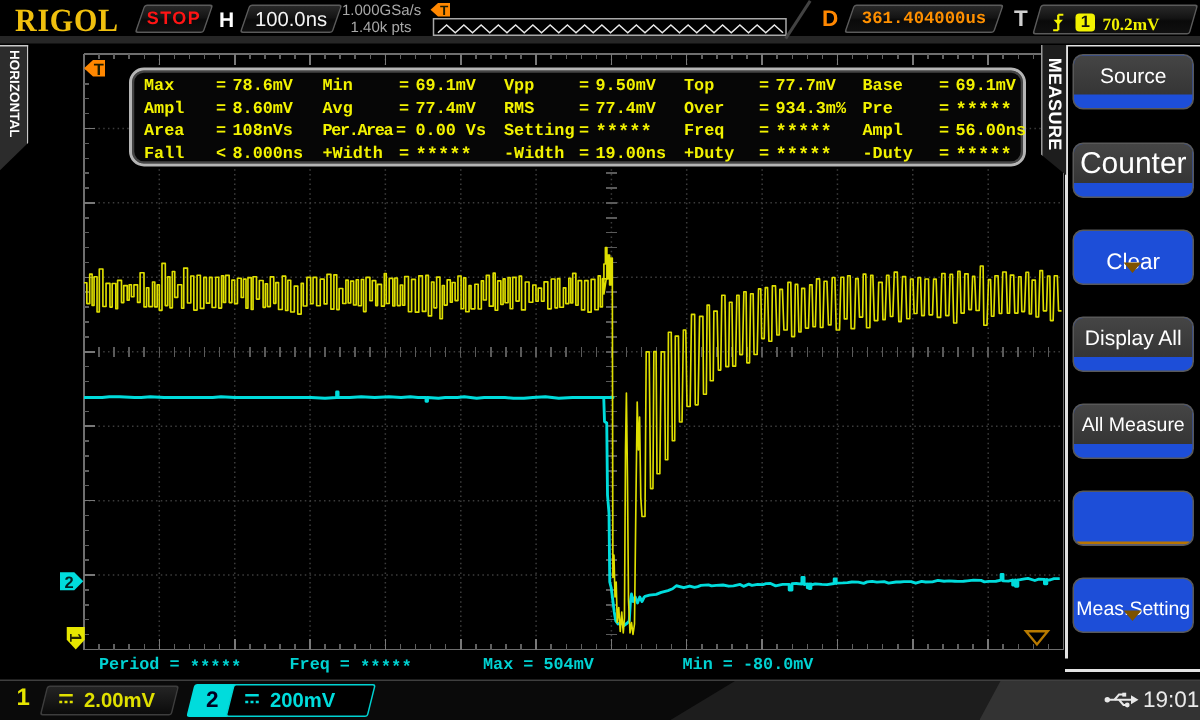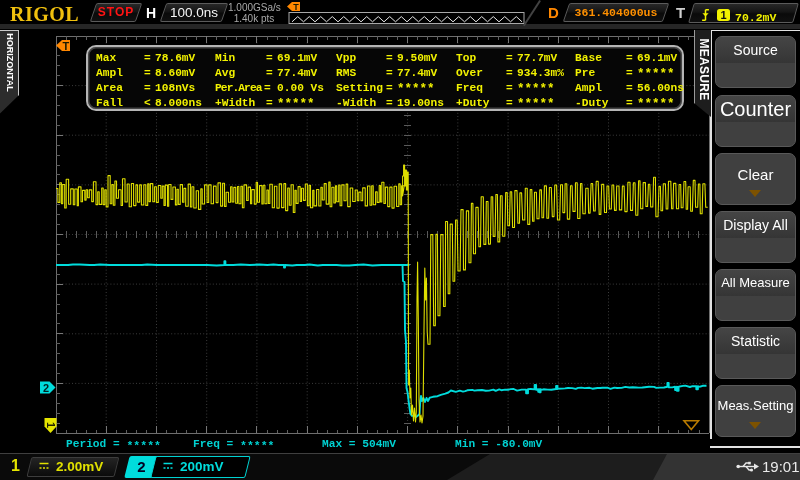--- a/index.html
+++ b/index.html
@@ -19,21 +19,21 @@
 #tbase { left:163px; width:62px; }
 #tbase span { color:#f5f5f5; font-size:13.5px; }
 #srate { position:absolute; left:228px; top:1.5px; width:52px; text-align:center; color:#a9a9a9; font-size:10px; line-height:11px; }
 #dlab { position:absolute; left:548px; top:4px; color:#ff8700; font-weight:bold; font-size:15px; }
 #delay { left:566px; width:100px; }
 #delay span { color:#ff9000; font-size:11.5px; font-family:"Liberation Mono",monospace; font-weight:bold; }
 #tlab { position:absolute; left:676px; top:4px; color:#cfcfcf; font-weight:bold; font-size:15px; }
 #trig { left:691px; width:105px; height:20px; }
 #trig .pg { transform:skewX(-16deg); }
 #tbadge { position:absolute; left:26px; top:6px; width:13px; height:12px; background:#f2f200; border-radius:2.5px; color:#111; font-weight:bold; font-size:11px; text-align:center; line-height:12.5px; }
-#tval { position:absolute; left:44px; top:5px; color:#f2f200; font-size:11.5px; font-family:Liberation Mono, monospace; font-weight:bold; }
+#tval { position:absolute; left:44px; top:5px; color:#f2f200; font-size:11.5px; font-family:Liberation Serif, serif; font-weight:bold; }
 
 
 #htab { position:absolute; left:0; top:29.5px; width:19px; height:84px; background:#2c2c2c; border-right:1.5px solid #c9c9c9; border-top:1.5px solid #c9c9c9; clip-path:polygon(0 0,100% 0,100% 78%,0 100%); }
 #htab span { position:absolute; left:-23.5px; top:25.5px; width:64px; height:13px; text-align:center; transform:rotate(90deg); color:#fff; font-weight:bold; font-size:9px; line-height:13px; }
 #mtab { position:absolute; left:694px; top:30px; width:17px; height:87px; background:#1d1d1d; border-left:1.5px solid #9a9a9a; clip-path:polygon(0 0,100% 0,100% 100%,0 84%); }
 #mtab span { position:absolute; left:-24px; top:32.5px; width:64px; height:13px; text-align:center; transform:rotate(90deg); color:#fff; font-weight:bold; font-size:12px; line-height:13px; letter-spacing:0.3px; }
 
 
 #mpanel { position:absolute; left:86px; top:45px; width:598px; height:66px; background:#060606; border:2.5px solid #b5b5b5; border-radius:10px; box-shadow:inset 0 0 0 1.5px #444; }
 .mt { position:absolute; color:#f2f200; font-family:"Liberation Mono",monospace; font-weight:bold; font-size:11.2px; line-height:12px; white-space:pre; }
@@ -41,21 +41,21 @@
 b.st { font-weight:bold; position:relative; top:2px; font-size:11.5px; }
 
 
 .bro { position:absolute; top:438px; color:#00d2d2; font-family:"Liberation Mono",monospace; font-weight:bold; font-size:11.2px; line-height:12px; white-space:pre; }
 
 
 #menu { position:absolute; left:711px; top:30px; width:89px; height:418px; background:#000; }
 #mborder-l { position:absolute; left:709.5px; top:30px; width:2px; height:409px; background:#e2e2e2; }
 #mborder-t { position:absolute; left:694px; top:29.5px; width:106px; height:1.5px; background:#e2e2e2; }
 #mborder-b { position:absolute; left:709.5px; top:446px; width:90.5px; height:2px; background:#e2e2e2; }
-.btn { position:absolute; left:4px; width:81px; height:52px; border:1px solid #595959; border-radius:7px; overflow:hidden; background:#404040; }
+.btn { position:absolute; left:4px; width:81px; height:37px; border:1px solid #595959; border-radius:7px; overflow:hidden; background:#1d4ed8; }
 .bh { height:26px; background:linear-gradient(#454545,#353535); color:#fff; font-size:14px; text-align:center; line-height:26px; }
 .bb { position:relative; height:26px; color:#fff; font-size:15px; text-align:left; line-height:26px;margin-top:32px; }
 .tri-l { position:absolute; left:3px; top:8px; width:0; height:0; border-top:5.5px solid transparent; border-bottom:5.5px solid transparent; border-right:8px solid #9c6b00; }
 .tri-d { position:absolute; left:33px; bottom:7px; width:0; height:0; border-left:6.5px solid transparent; border-right:6.5px solid transparent; border-top:7px solid #7d5200; }
 .obox { position:absolute; left:2px; right:2px; top:0.5px; bottom:3.5px; border:2px solid #b87400; color:#fff; font-size:15px; line-height:20px; }
 .bp { position:relative; height:100%; color:#fff; text-align:center; }
 .bp span { position:absolute; left:0; right:0; top:12px; }
 
 
 #sep { position:absolute; left:0; top:452.5px; width:800px; height:1.5px; background:#3f3f3f; }
@@ -228,21 +228,20 @@
         </div>
       </div>
 <div class="btn" style="top:211px">
         <div class="bh">Display All</div>
       </div>
 <div class="btn" style="top:269px">
         <div class="bh" style="font-size:13px">All Measure</div>
         <div class="bb"><i class="tri-l"></i><span>Source</span></div>
       </div>
 <div class="btn" style="top:327px">
-        <div class="bh">Statistic</div>
         <div class="bb">
           <div class="obox">OFF</div>
         </div>
       </div>
 <div class="btn" style="top:385px">
         <div class="bp">
           <span style="font-size:13px">Meas.Setting</span>
           <i class="tri-d"></i>
         </div>
       </div>

